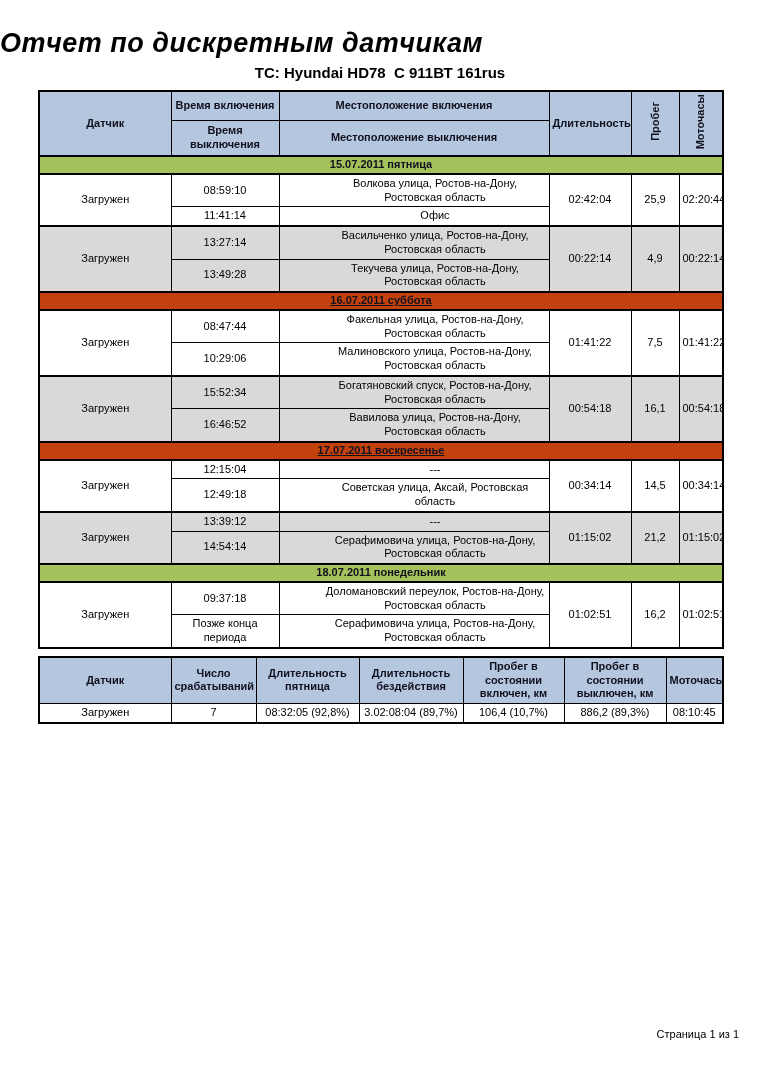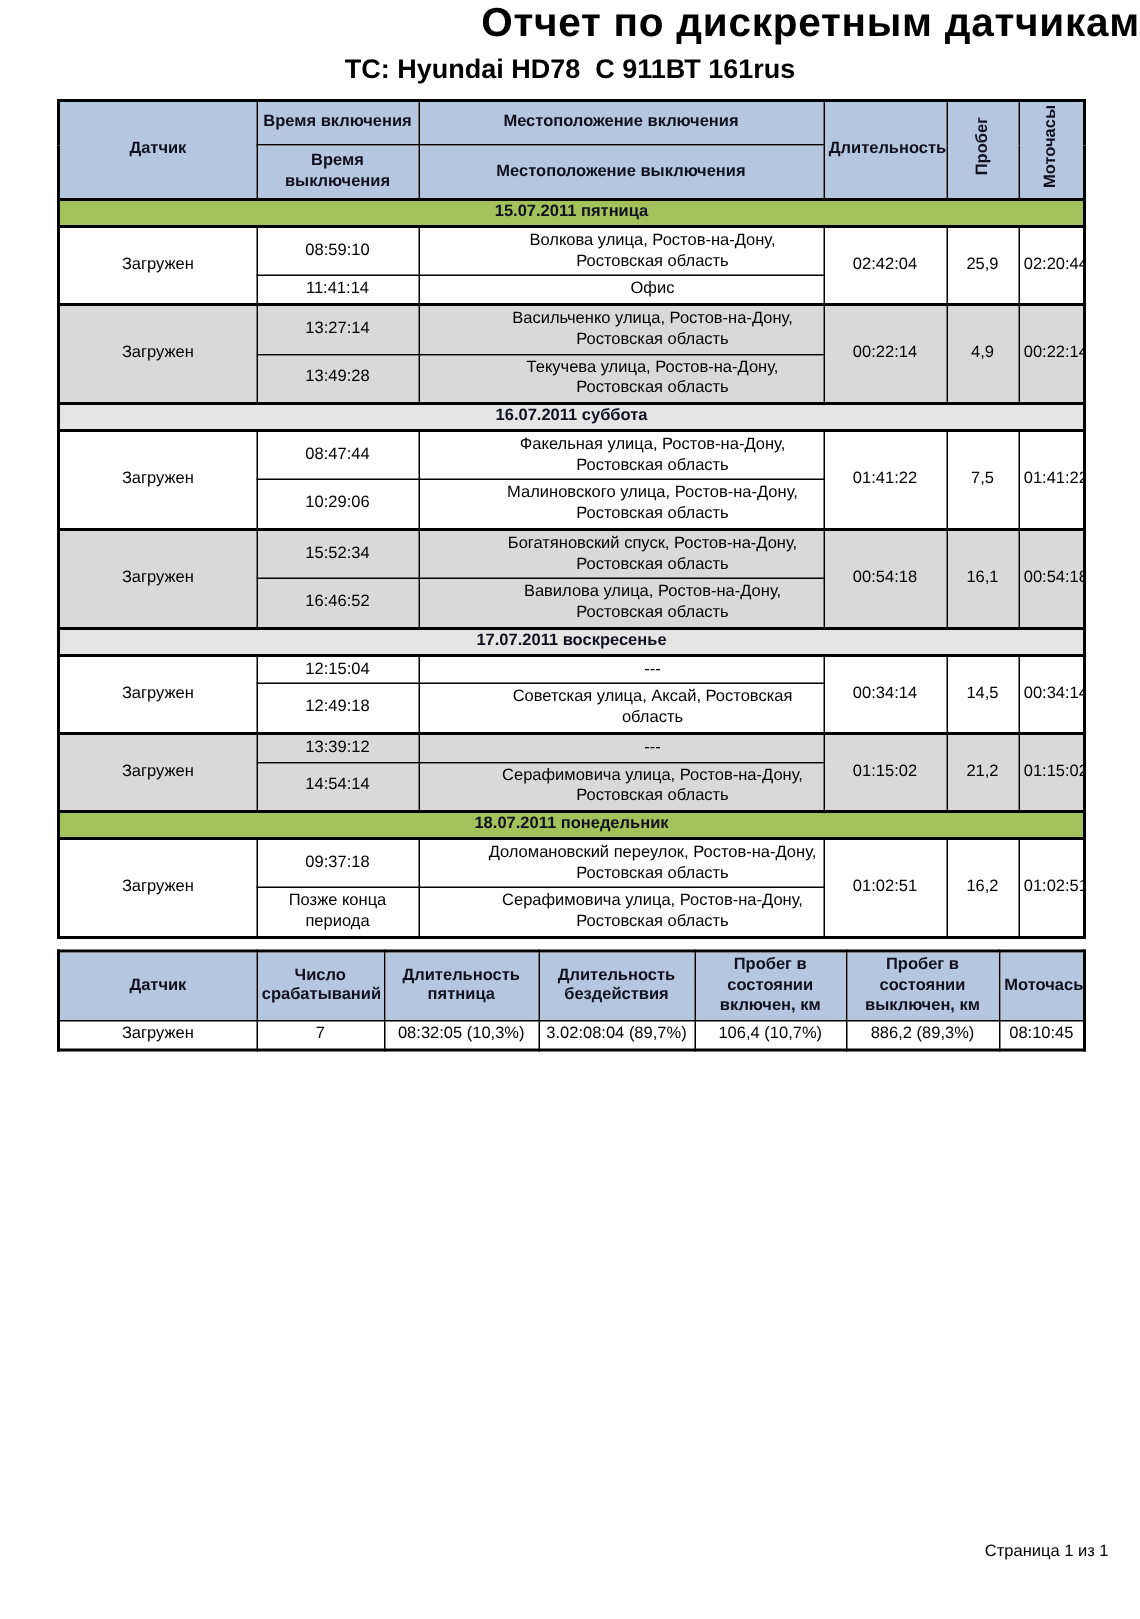--- a/index.html
+++ b/index.html
@@ -6,23 +6,23 @@
   html, body { margin: 0; padding: 0; background: #ffffff; }
   .page {
     position: relative;
     width: 760px;
     height: 1079px;
     background: #ffffff;
     font-family: "Liberation Sans", sans-serif;
     color: #000;
     overflow: hidden;
   }
-  .title   { text-align: right; font-weight: bold; font-size: 27px; letter-spacing: 0.5px; }
+  .title   { text-align: left; font-weight: bold; font-size: 27px; padding-top: 28px; letter-spacing: 0.5px; font-style: italic; }
   .subtitle{ text-align: center; font-weight: bold; font-size: 14px; margin-top: 8px; }
-  .subtitle2{ text-align: center; font-weight: bold; font-size: 18px; margin-top: 5px; white-space: pre; }
+  .subtitle2{ text-align: center; font-weight: bold; font-size: 15px; margin-top: 5px; white-space: pre; }
 
   table {
     border-collapse: collapse;
     table-layout: fixed;
     margin-left: 38px;
     width: 684px;
     font-size: 11px;
     border: 2px solid #000;
   }
   .main { margin-top: 9px; }
@@ -52,21 +52,21 @@
   .band {
     font-weight: bold;
     color: #10101e;
     border-top: 2px solid #000;
     border-bottom: 2px solid #000;
     height: 17px;
     padding: 1px;
     margin-top: 11px;
   }
   .band.green  { background: #A4C25C; }
-  .band.salmon { background: #e5e5e5; }
+  .band.salmon { background: #c2410c; text-decoration: underline; }
   tr.grp-top td { border-top: 2px solid #000; }
   tr.gray td  { background: #D9D9D9; }
   tr.white td { background: #ffffff; }
   .c-time { height: 19px; }
   .c-loc  { height: 19px; padding-left: 45px; }
 
   .summary { margin-top: 7px; }
   .sum-title { height: 19px; font-size: 11.5px; border-bottom: 2px solid #000; }
   .summary .hdr th { height: 36px; }
   .summary tbody td { height: 16px; background: #fff; }
@@ -241,21 +241,21 @@
           <th>Длительность бездействия</th>
           <th>Пробег в состоянии включен, км</th>
           <th>Пробег в состоянии выключен, км</th>
           <th>Моточасы</th>
         </tr>
     </thead>
     <tbody>
       <tr>
           <td>Загружен</td>
           <td>7</td>
-          <td>08:32:05 (10,3%)</td>
+          <td>08:32:05 (92,8%)</td>
           <td>3.02:08:04 (89,7%)</td>
           <td>106,4 (10,7%)</td>
           <td>886,2 (89,3%)</td>
           <td>08:10:45</td>
         </tr>
     </tbody>
   </table>
 
   <div class="footer">Страница 1 из 1</div>
 

